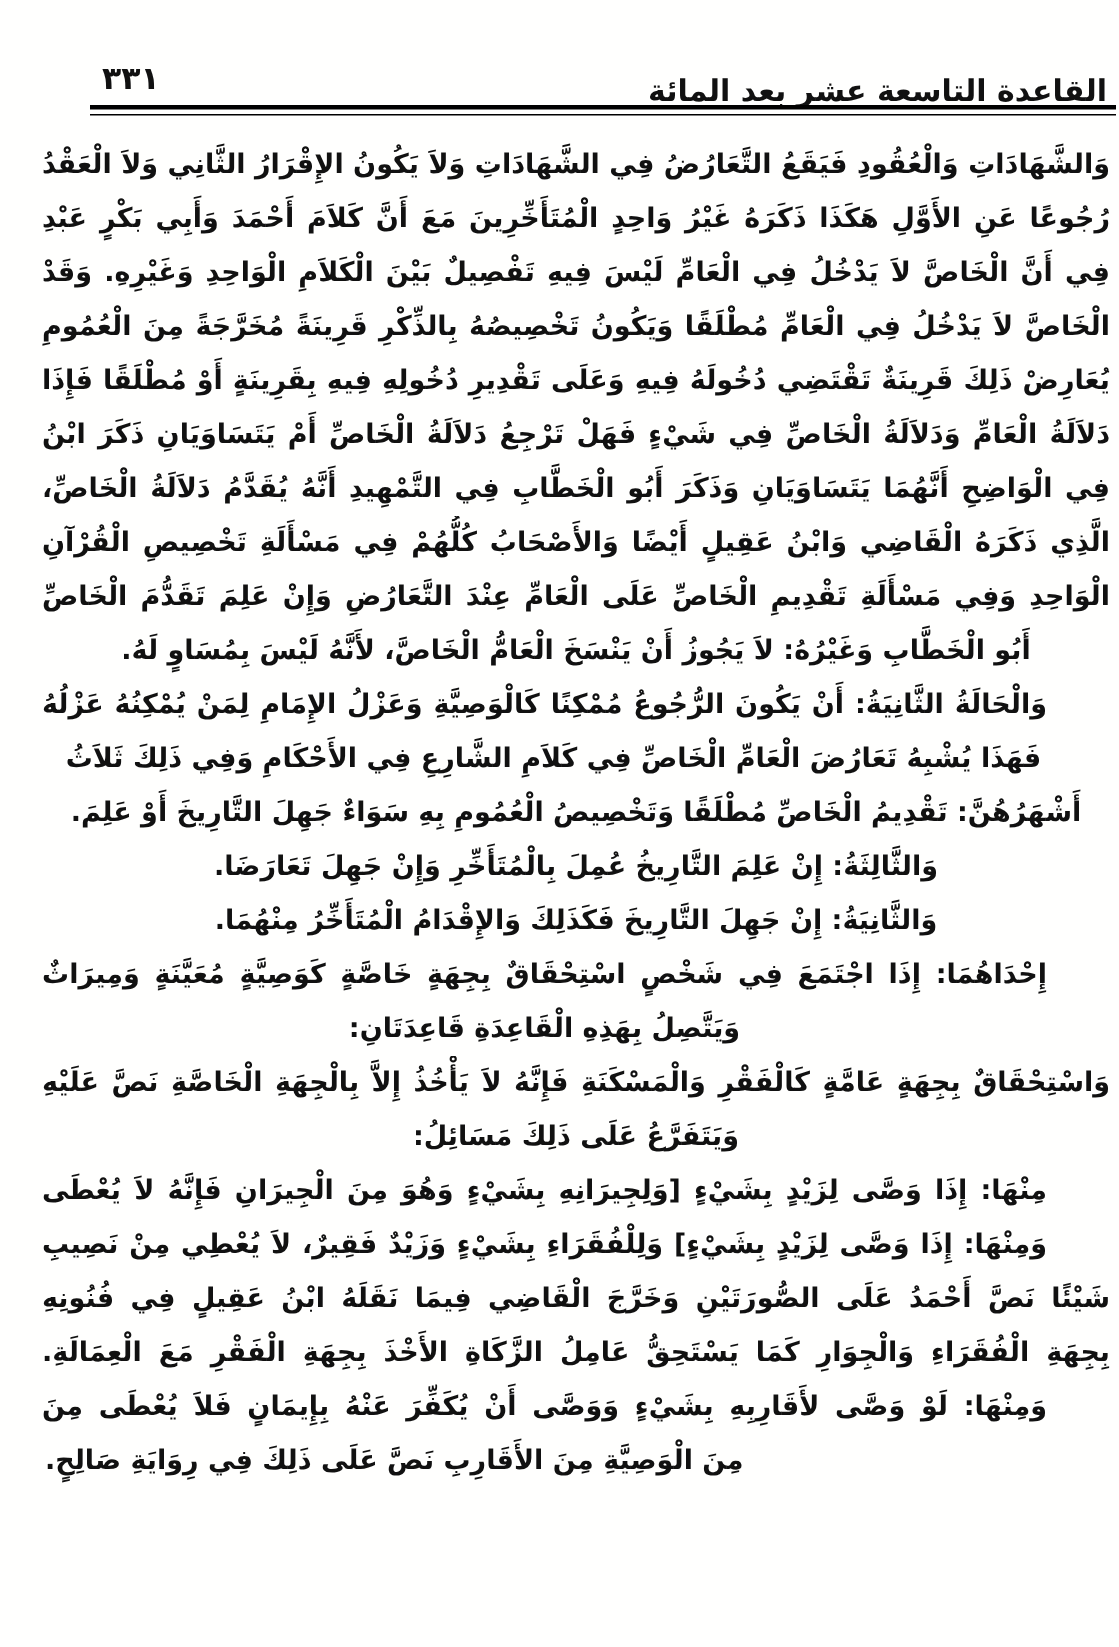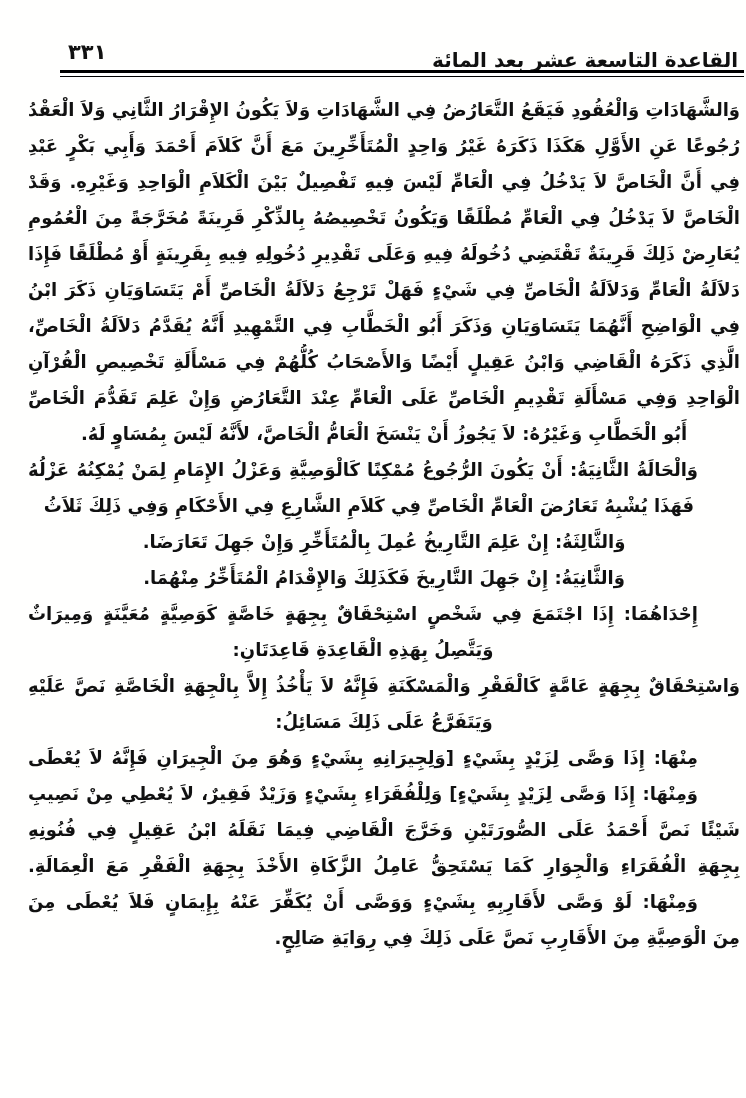--- a/index.html
+++ b/index.html
@@ -55,21 +55,21 @@
   .line {
     height: 36px;
     line-height: 36px;
     overflow: hidden;
   }
   .line.justify {
     text-align: justify;
     text-align-last: justify;
   }
   .line.right { text-align: center; }
-  .line.left  { text-align: right; padding-left: 2px; }
+  .line.left  { text-align: left; padding-left: 2px; }
   .line.indent    { padding-right: 42px; }
   .line.indent-sm { padding-right: 30px; }
 </style>
 </head>
 <body>
 
 <div class="page">
 
   <div class="page-number">٣٣١</div>
 
@@ -84,20 +84,21 @@
       <div class="line justify">فِي أَنَّ الْخَاصَّ لاَ يَدْخُلُ فِي الْعَامِّ لَيْسَ فِيهِ تَفْصِيلٌ بَيْنَ الْكَلاَمِ الْوَاحِدِ وَغَيْرِهِ. وَقَدْ يُقَالُ: إِنَّ</div>
       <div class="line justify">الْخَاصَّ لاَ يَدْخُلُ فِي الْعَامِّ مُطْلَقًا وَيَكُونُ تَخْصِيصُهُ بِالذِّكْرِ قَرِينَةً مُخَرَّجَةً مِنَ الْعُمُومِ مَا لَمْ</div>
       <div class="line justify">يُعَارِضْ ذَلِكَ قَرِينَةٌ تَقْتَضِي دُخُولَهُ فِيهِ وَعَلَى تَقْدِيرِ دُخُولِهِ فِيهِ بِقَرِينَةٍ أَوْ مُطْلَقًا فَإِذَا تَعَارَضَ</div>
       <div class="line justify">دَلاَلَةُ الْعَامِّ وَدَلاَلَةُ الْخَاصِّ فِي شَيْءٍ فَهَلْ تَرْجِعُ دَلاَلَةُ الْخَاصِّ أَمْ يَتَسَاوَيَانِ ذَكَرَ ابْنُ عَقِيلٍ</div>
       <div class="line justify">فِي الْوَاضِحِ أَنَّهُمَا يَتَسَاوَيَانِ وَذَكَرَ أَبُو الْخَطَّابِ فِي التَّمْهِيدِ أَنَّهُ يُقَدَّمُ دَلاَلَةُ الْخَاصِّ، وَهَذَا هُوَ</div>
       <div class="line justify">الَّذِي ذَكَرَهُ الْقَاضِي وَابْنُ عَقِيلٍ أَيْضًا وَالأَصْحَابُ كُلُّهُمْ فِي مَسْأَلَةِ تَخْصِيصِ الْقُرْآنِ بِخَبَرِ</div>
       <div class="line justify">الْوَاحِدِ وَفِي مَسْأَلَةِ تَقْدِيمِ الْخَاصِّ عَلَى الْعَامِّ عِنْدَ التَّعَارُضِ وَإِنْ عَلِمَ تَقَدُّمَ الْخَاصِّ حَتَّى قَالَ</div>
       <div class="line right">أَبُو الْخَطَّابِ وَغَيْرُهُ: لاَ يَجُوزُ أَنْ يَنْسَخَ الْعَامُّ الْخَاصَّ، لأَنَّهُ لَيْسَ بِمُسَاوٍ لَهُ.</div>
       <div class="line justify indent">وَالْحَالَةُ الثَّانِيَةُ: أَنْ يَكُونَ الرُّجُوعُ مُمْكِنًا كَالْوَصِيَّةِ وَعَزْلُ الإِمَامِ لِمَنْ يُمْكِنُهُ عَزْلُهُ وَوِلاَيَتُهُ</div>
       <div class="line right indent-sm">فَهَذَا يُشْبِهُ تَعَارُضَ الْعَامِّ الْخَاصِّ فِي كَلاَمِ الشَّارِعِ فِي الأَحْكَامِ وَفِي ذَلِكَ ثَلاَثُ رِوَايَاتٍ:</div>
+      <div class="line right">أَشْهَرُهُنَّ: تَقْدِيمُ الْخَاصِّ مُطْلَقًا وَتَخْصِيصُ الْعُمُومِ بِهِ سَوَاءٌ جَهِلَ التَّارِيخَ أَوْ عَلِمَ.</div>
       <div class="line right">وَالثَّالِثَةُ: إِنْ عَلِمَ التَّارِيخُ عُمِلَ بِالْمُتَأَخِّرِ وَإِنْ جَهِلَ تَعَارَضَا.</div>
       <div class="line right">وَالثَّانِيَةُ: إِنْ جَهِلَ التَّارِيخَ فَكَذَلِكَ وَالإِقْدَامُ الْمُتَأَخِّرُ مِنْهُمَا.</div>
       <div class="line justify indent">إِحْدَاهُمَا: إِذَا اجْتَمَعَ فِي شَخْصٍ اسْتِحْقَاقٌ بِجِهَةٍ خَاصَّةٍ كَوَصِيَّةٍ مُعَيَّنَةٍ وَمِيرَاثٌ</div>
       <div class="line right indent">وَيَتَّصِلُ بِهَذِهِ الْقَاعِدَةِ قَاعِدَتَانِ:</div>
       <div class="line justify">وَاسْتِحْقَاقٌ بِجِهَةٍ عَامَّةٍ كَالْفَقْرِ وَالْمَسْكَنَةِ فَإِنَّهُ لاَ يَأْخُذُ إِلاَّ بِالْجِهَةِ الْخَاصَّةِ نَصَّ عَلَيْهِ أَحْمَدُ</div>
       <div class="line right">وَيَتَفَرَّعُ عَلَى ذَلِكَ مَسَائِلُ:</div>
       <div class="line justify indent">مِنْهَا: إِذَا وَصَّى لِزَيْدٍ بِشَيْءٍ [وَلِجِيرَانِهِ بِشَيْءٍ وَهُوَ مِنَ الْجِيرَانِ فَإِنَّهُ لاَ يُعْطَى مِنْ نَصِيبِ</div>
       <div class="line justify indent">وَمِنْهَا: إِذَا وَصَّى لِزَيْدٍ بِشَيْءٍ] وَلِلْفُقَرَاءِ بِشَيْءٍ وَزَيْدٌ فَقِيرٌ، لاَ يُعْطِي مِنْ نَصِيبِ الْفُقَرَاءِ</div>
       <div class="line justify">شَيْئًا نَصَّ أَحْمَدُ عَلَى الصُّورَتَيْنِ وَخَرَّجَ الْقَاضِي فِيمَا نَقَلَهُ ابْنُ عَقِيلٍ فِي فُنُونِهِ الاسْتِحْقَاقَ</div>
       <div class="line justify">بِجِهَةِ الْفُقَرَاءِ وَالْجِوَارِ كَمَا يَسْتَحِقُّ عَامِلُ الزَّكَاةِ الأَخْذَ بِجِهَةِ الْفَقْرِ مَعَ الْعِمَالَةِ.</div>

